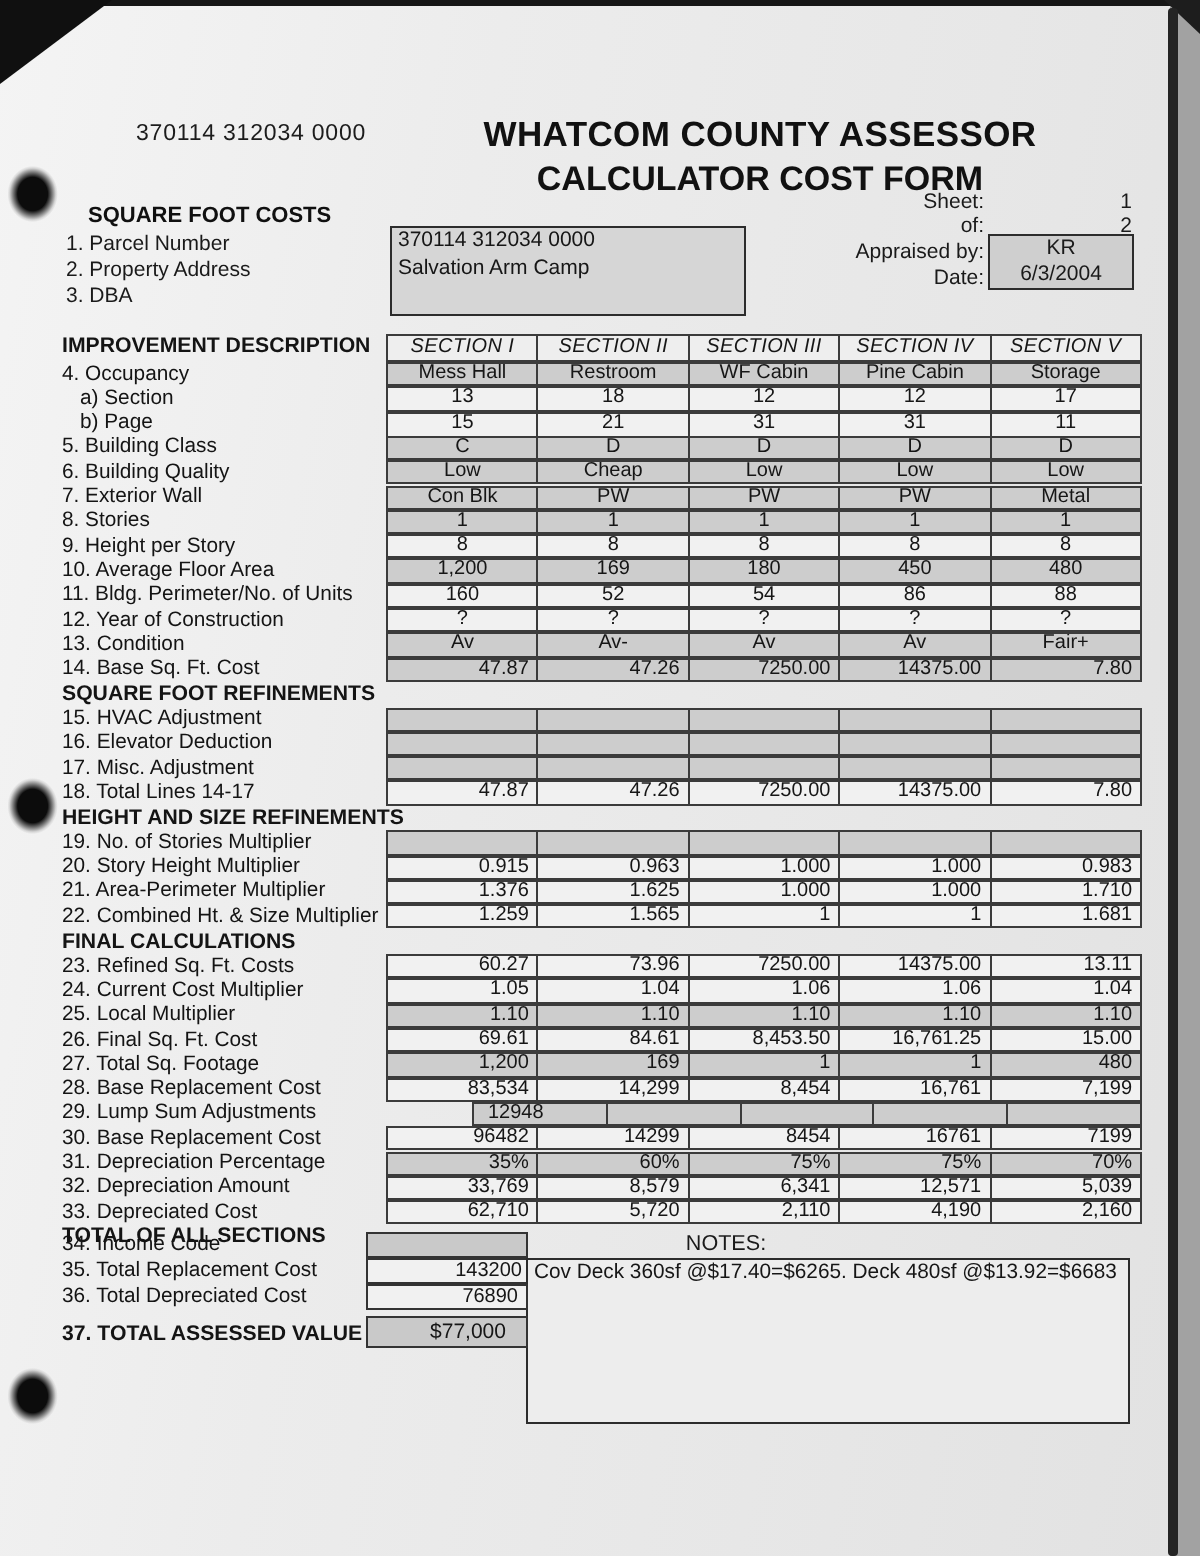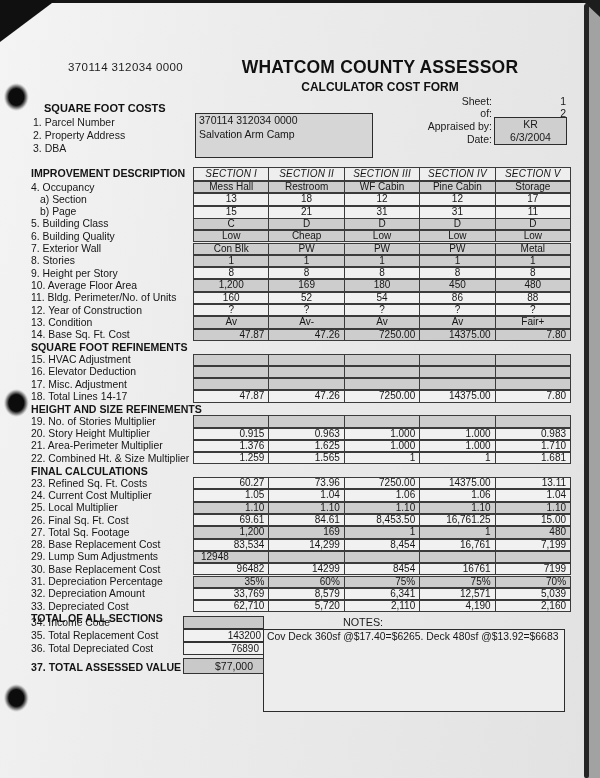--- a/index.html
+++ b/index.html
@@ -21,21 +21,21 @@
     clip-path:polygon(55% 0,100% 0,100% 100%);}
   .edge-right{position:absolute;left:584px;top:4px;width:5px;height:774px;background:#242424;border-radius:2px;}
   .hole{position:absolute;left:0;width:34px;height:38px;
     background:radial-gradient(ellipse 50% 50% at 48% 50%,
       #0c0c0c 0 44%, #6f6f6f 56%, rgba(190,190,190,.55) 68%, rgba(190,190,190,0) 74%);}
   
   .parcel-top{position:absolute;left:68px;top:61px;font-size:11.5px;color:#1c1c1c;letter-spacing:.4px;}
   .title{position:absolute;left:200px;top:57px;width:360px;text-align:center;
     font-size:17.5px;font-weight:bold;color:#111;letter-spacing:.2px;}
   .subtitle{position:absolute;left:200px;top:80px;width:360px;text-align:center;
-    font-size:12px;font-weight:bold;color:#111;}
+    font-size:17px;font-weight:bold;color:#111;}
   .meta-label{position:absolute;left:380px;width:112px;text-align:right;font-size:10.5px;color:#1a1a1a;}
   .meta-val{position:absolute;left:520px;width:46px;text-align:right;font-size:10.5px;color:#1a1a1a;}
   .meta-box{position:absolute;left:494px;top:117px;width:73px;height:28px;background:#cfcfcf;
     border:1.5px solid #2c2c2c;box-sizing:border-box;}
   .meta-box div{font-size:10.5px;line-height:12.5px;text-align:center;color:#1a1a1a;}
   .addr-box{position:absolute;left:195px;top:113px;width:178px;height:45px;background:#d6d6d6;
     border:1.5px solid #2c2c2c;box-sizing:border-box;padding:0 0 0 3px;}
   .addr-box div{font-size:10.5px;line-height:13.9px;color:#161616;white-space:nowrap;}
   
   .h-bold{position:absolute;left:44px;font-size:11px;font-weight:bold;color:#101010;white-space:nowrap;}
@@ -323,21 +323,21 @@
     <div class="rlabel" style="top: 539.1px;">28. Base Replacement Cost</div>
     <div class="trow" style="top: 538.6px; height: 12.3px;">
       <div class="tcell ar" style="line-height: 10.8px;">83,534</div>
       <div class="tcell ar" style="line-height: 10.8px;">14,299</div>
       <div class="tcell ar" style="line-height: 10.8px;">8,454</div>
       <div class="tcell ar" style="line-height: 10.8px;">16,761</div>
       <div class="tcell ar" style="line-height: 10.8px;">7,199</div>
     </div>
     <div class="rlabel" style="top: 551.4px;">29. Lump Sum Adjustments</div>
     <div class="trow" style="top: 550.9px; height: 12.3px;">
-      <div class="tcell sh al" style="line-height: 10.8px;">12948</div>
+      <div class="tcell sh al" style="line-height: 10.8px; margin-left: 43px;">12948</div>
       <div class="tcell sh al" style="line-height: 10.8px;"></div>
       <div class="tcell sh al" style="line-height: 10.8px;"></div>
       <div class="tcell sh al" style="line-height: 10.8px;"></div>
       <div class="tcell sh al" style="line-height: 10.8px;"></div>
     </div>
     <div class="rlabel" style="top: 563.7px;">30. Base Replacement Cost</div>
     <div class="trow" style="top: 563.2px; height: 12.3px;">
       <div class="tcell ar" style="line-height: 10.8px;">96482</div>
       <div class="tcell ar" style="line-height: 10.8px;">14299</div>
       <div class="tcell ar" style="line-height: 10.8px;">8454</div>

